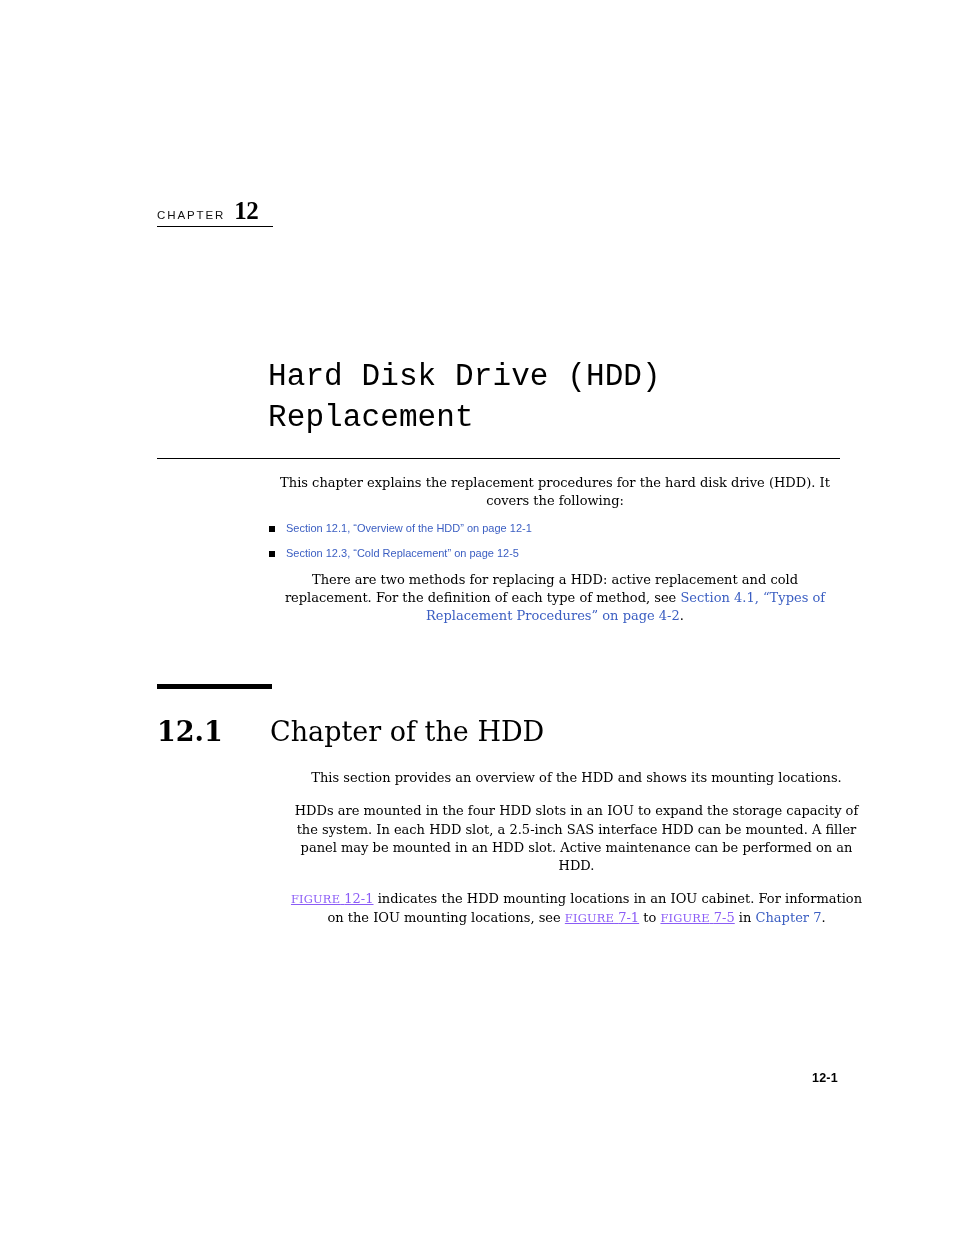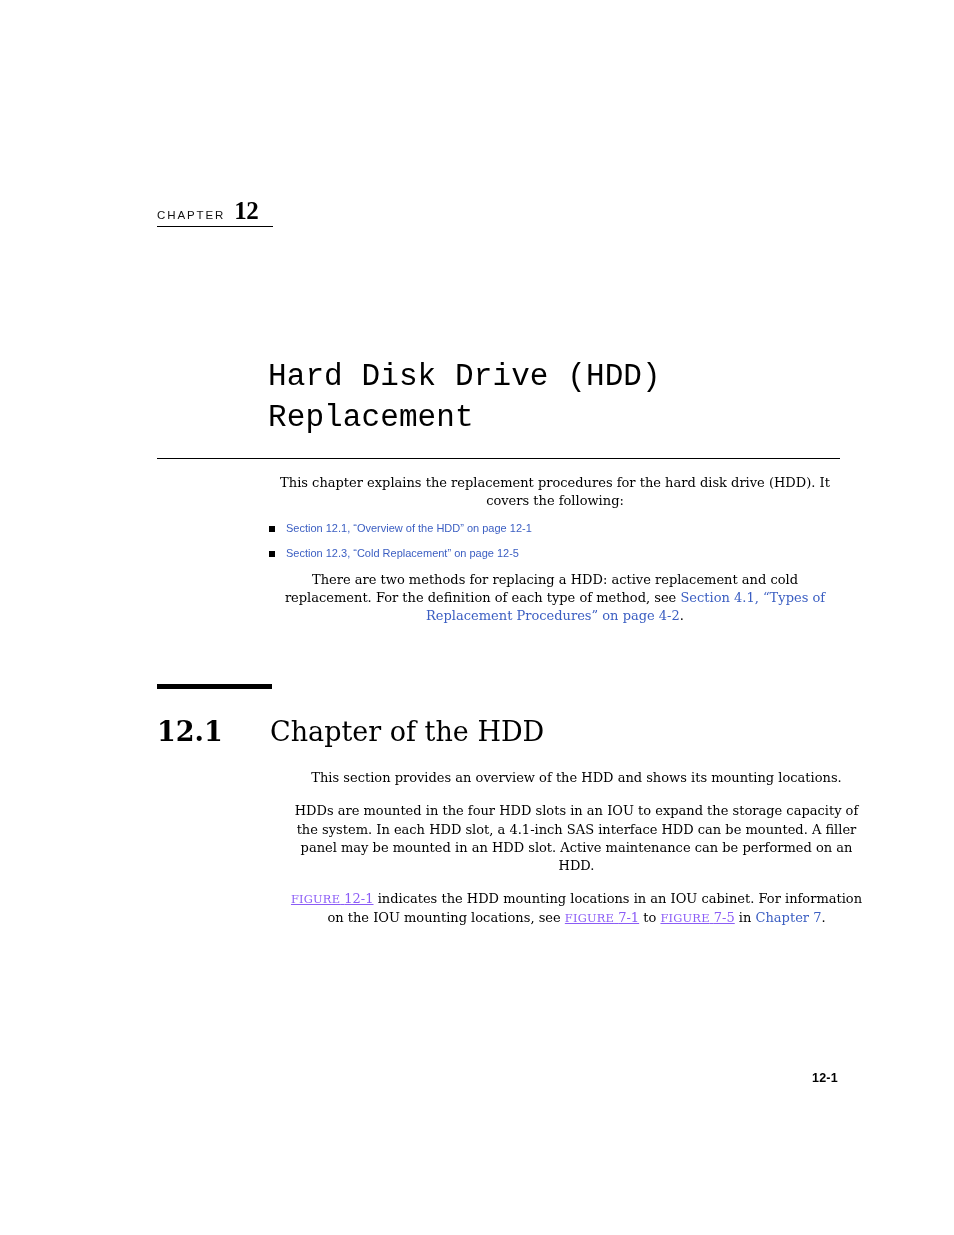--- a/index.html
+++ b/index.html
@@ -225,19 +225,19 @@
 
   <div class="sec-rule"></div>
 
   <div class="sec-head">
     <span class="sec-num">12.1</span>
     <span class="sec-title">Chapter of the HDD</span>
   </div>
 
   <div class="sec-body">
     <p class="body">This section provides an overview of the HDD and shows its mounting locations.</p>
-    <p class="body">HDDs are mounted in the four HDD slots in an IOU to expand the storage capacity of the system. In each HDD slot, a 4.1-inch SAS interface HDD can be mounted. A filler panel may be mounted in an HDD slot. Active maintenance can be performed on an HDD.</p>
+    <p class="body">HDDs are mounted in the four HDD slots in an IOU to expand the storage capacity of the system. In each HDD slot, a 2.5-inch SAS interface HDD can be mounted. A filler panel may be mounted in an HDD slot. Active maintenance can be performed on an HDD.</p>
     <p class="body"><a class="figref" href="#"><span class="fw">FIGURE</span> <span>12-1</span></a><span> indicates the HDD mounting locations in an IOU cabinet. For information on the IOU mounting locations, see </span><a class="figref" href="#"><span class="fw">FIGURE</span> <span>7-1</span></a><span> to </span><a class="figref" href="#"><span class="fw">FIGURE</span> <span>7-5</span></a><span> in </span><a class="link" href="#">Chapter 7</a><span>.</span></p>
   </div>
 
   <div class="footer-pageno">12-1</div>
 
 </div>
 
 </body></html>

